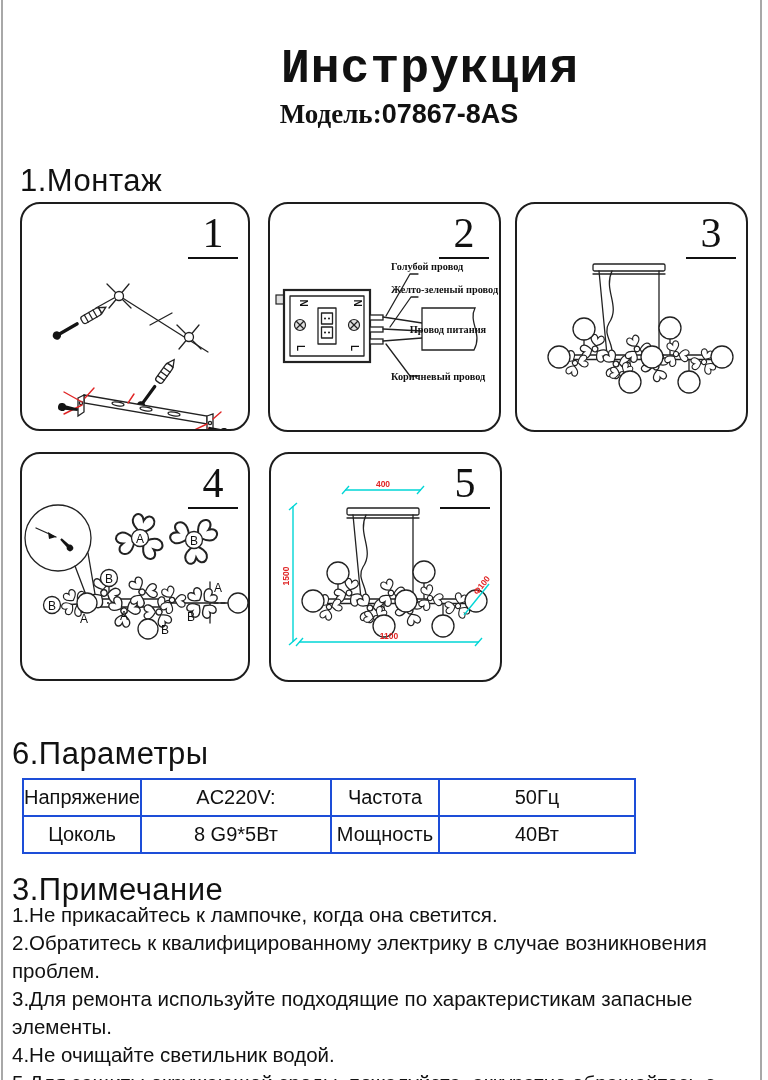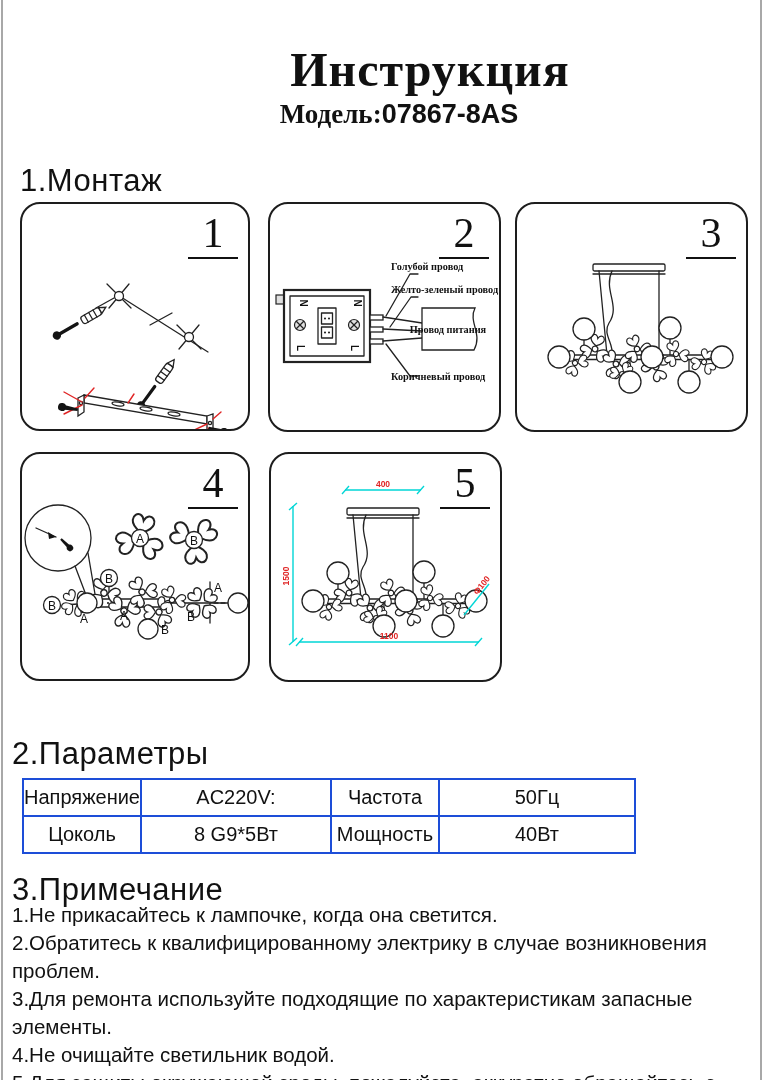--- a/index.html
+++ b/index.html
@@ -3,21 +3,21 @@
 <meta charset="utf-8">
 <style>
   html,body{margin:0;padding:0;background:#e8e8e8;}
   .page{position:relative;width:768px;height:1080px;background:#ffffff;overflow:hidden;
         font-family:"Liberation Sans",sans-serif;color:#111;}
   .edge{position:absolute;top:0;height:100%;background:#a8a8a8;}
   .edge.left{left:1px;width:1.5px;}
   .edge.right{left:760px;width:2px;}
 
   .title{position:absolute;top:42px;left:0;width:100%;box-sizing:border-box;padding-left:92px;
-         text-align:center;font-family:Liberation Serif, serif;font-weight:bold;
+         text-align:center;font-family:Liberation Mono, monospace;font-weight:bold;
          font-size:48px;letter-spacing:1px;}
   .model{position:absolute;top:99px;left:0;width:100%;box-sizing:border-box;padding-left:30px;
          text-align:center;font-size:27px;font-weight:bold;}
   .model .mlabel{font-family:"Liberation Serif",serif;}
   .model .mnum{font-family:"Liberation Sans",sans-serif;}
 
   .h-sec{position:absolute;font-size:31px;letter-spacing:0.5px;}
   #h-montage{top:163px;left:20px;}
   #h-params{top:736px;left:12px;}
   #h-notes{top:872px;left:12px;}
@@ -291,21 +291,21 @@
         <line class="cyan" x1="25" y1="192" x2="32" y2="184"></line>
           <line class="cyan" x1="204" y1="192" x2="211" y2="184"></line>
         <text class="dimt" x="118" y="185" text-anchor="middle">1100</text>
         <line class="cyan" x1="193" y1="161" x2="218" y2="130"></line>
         <text class="dimt" transform="rotate(-52 213 133)" x="213" y="133" text-anchor="middle">Φ100</text>
       </g>
     </svg>
     <div class="pnum">5</div>
   </div>
 
-  <div class="h-sec" id="h-params">2.Параметры</div>
+  <div class="h-sec" id="h-params">6.Параметры</div>
 
   <table class="ptable">
     <tbody>
         <tr>
       <td class="c0">Напряжение</td>
       <td class="c1">AC220V:</td>
       <td class="c2">Частота</td>
       <td class="c3">50Гц</td>
     </tr>
     <tr>

